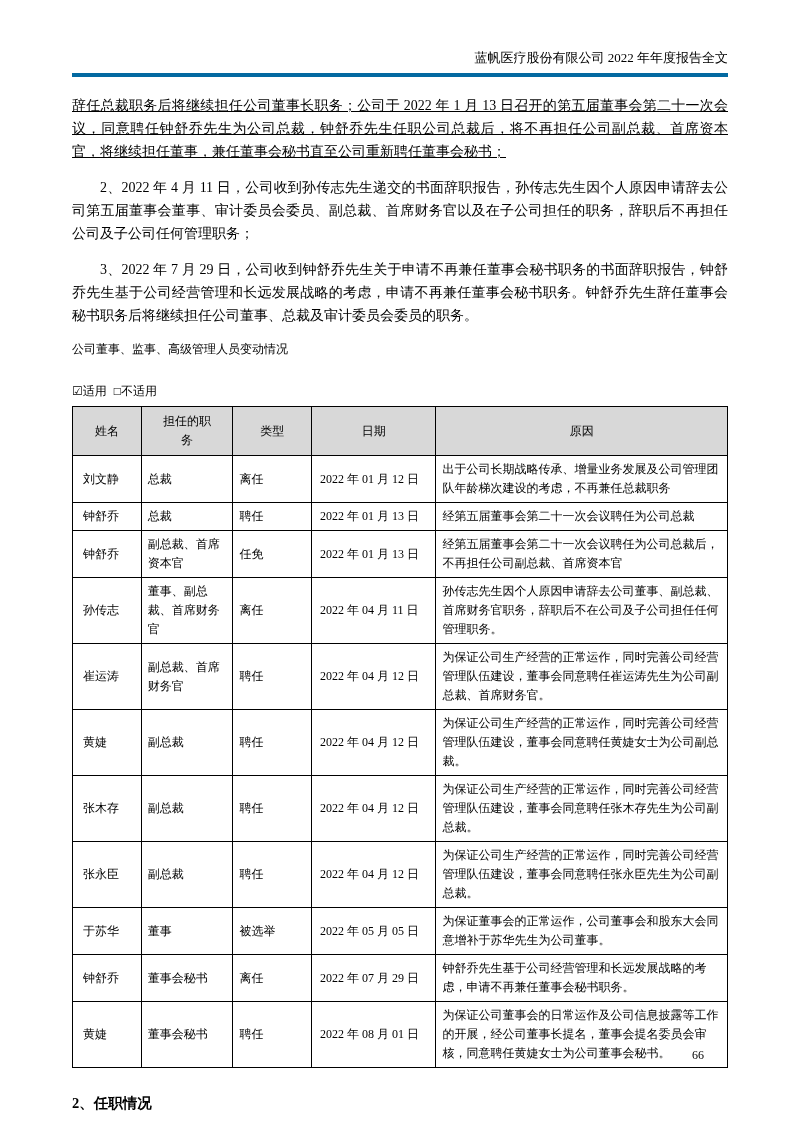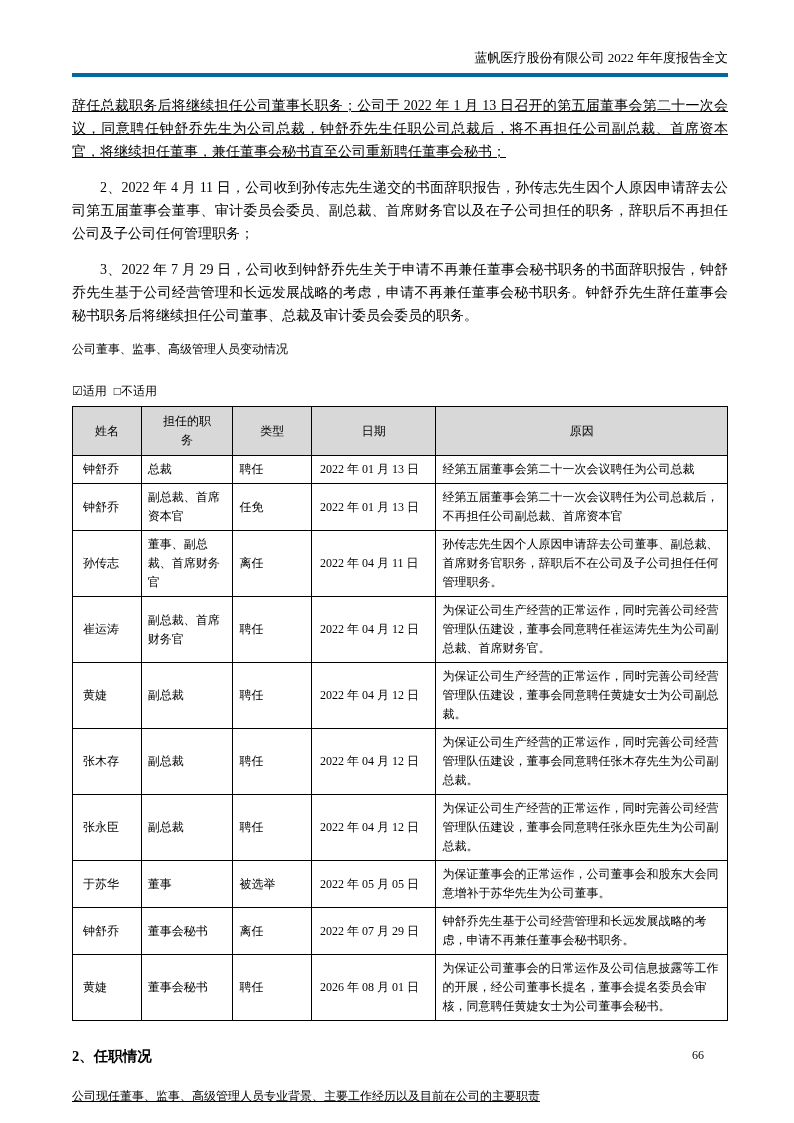--- a/index.html
+++ b/index.html
@@ -130,20 +130,27 @@
         <tr>
           <th>姓名</th>
           <th>担任的职务</th>
           <th>类型</th>
           <th>日期</th>
           <th>原因</th>
         </tr>
       </thead>
       <tbody>
           <tr>
+            <td class="c0">刘文静</td>
+            <td class="c1">总裁</td>
+            <td class="c2">离任</td>
+            <td class="c3">2022 年 01 月 12 日</td>
+            <td class="c4">出于公司长期战略传承、增量业务发展及公司管理团队年龄梯次建设的考虑，不再兼任总裁职务</td>
+          </tr>
+          <tr>
             <td class="c0">钟舒乔</td>
             <td class="c1">总裁</td>
             <td class="c2">聘任</td>
             <td class="c3">2022 年 01 月 13 日</td>
             <td class="c4">经第五届董事会第二十一次会议聘任为公司总裁</td>
           </tr>
           <tr>
             <td class="c0">钟舒乔</td>
             <td class="c1">副总裁、首席资本官</td>
             <td class="c2">任免</td>
@@ -196,21 +203,21 @@
             <td class="c0">钟舒乔</td>
             <td class="c1">董事会秘书</td>
             <td class="c2">离任</td>
             <td class="c3">2022 年 07 月 29 日</td>
             <td class="c4">钟舒乔先生基于公司经营管理和长远发展战略的考虑，申请不再兼任董事会秘书职务。</td>
           </tr>
           <tr>
             <td class="c0">黄婕</td>
             <td class="c1">董事会秘书</td>
             <td class="c2">聘任</td>
-            <td class="c3">2026 年 08 月 01 日</td>
+            <td class="c3">2022 年 08 月 01 日</td>
             <td class="c4">为保证公司董事会的日常运作及公司信息披露等工作的开展，经公司董事长提名，董事会提名委员会审核，同意聘任黄婕女士为公司董事会秘书。</td>
           </tr>
         </tbody>
     </table>
 
     <div class="section-heading">2、任职情况</div>
     <div class="section-intro">公司现任董事、监事、高级管理人员专业背景、主要工作经历以及目前在公司的主要职责</div>
 
   </div>
 

